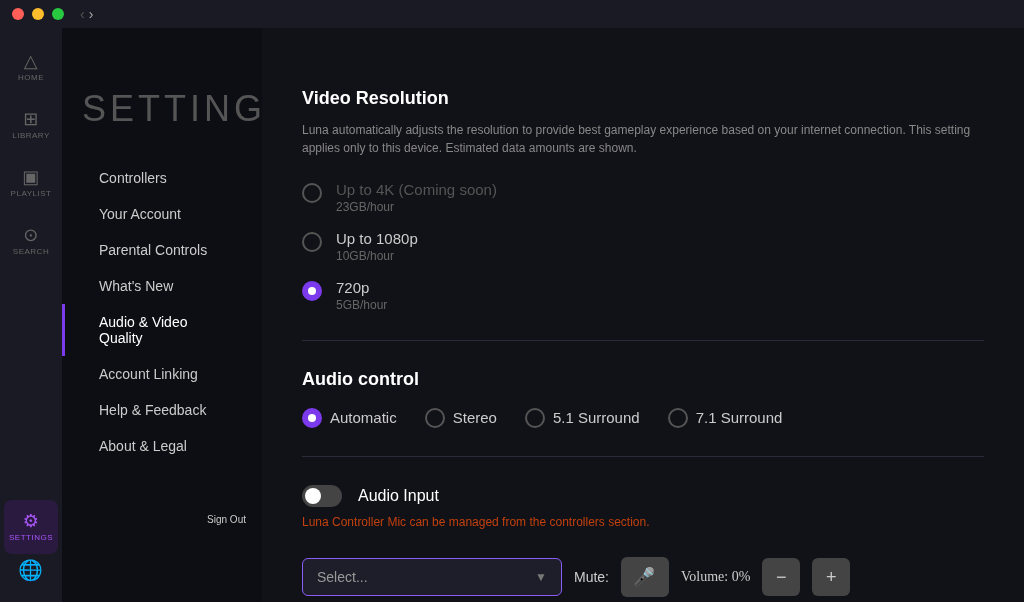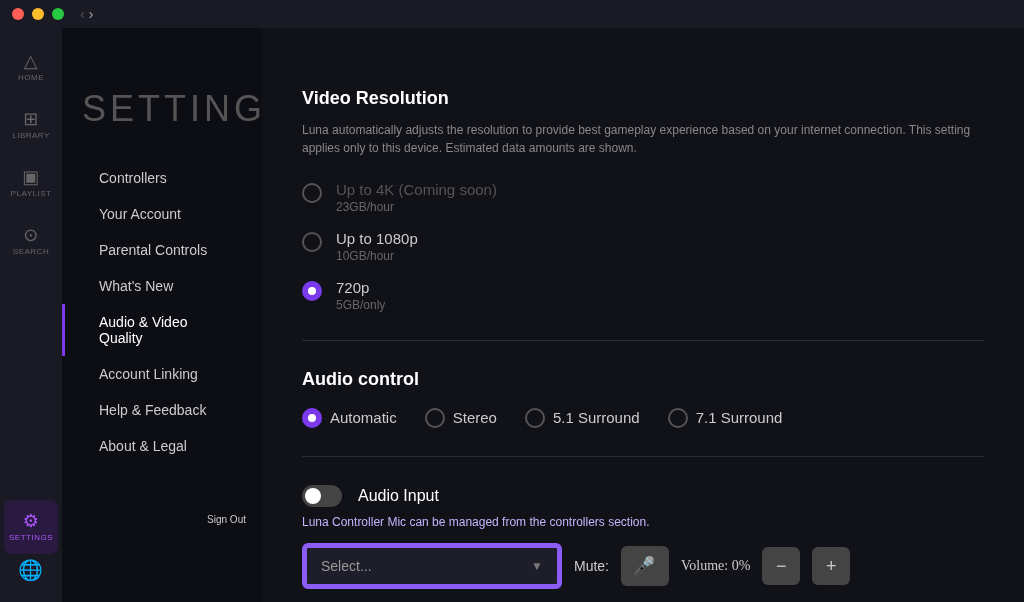--- a/index.html
+++ b/index.html
@@ -253,36 +253,36 @@
       border-radius: 50%;
       transition: left 0.2s;
     }
     .toggle-label {
       font-size: 16px;
       color: #fff;
     }
 
     .audio-input-note {
       font-size: 12px;
-      color: #c4b5fd;
-      margin-bottom: 14px;
+      color: #c2410c;
+      margin-bottom: 28px;
     }
 
     
     .audio-controls-row {
       display: flex;
       align-items: center;
       gap: 12px;
       flex-wrap: wrap;
     }
     .select-dropdown {
       display: flex;
       align-items: center;
       background: #1e1e2a;
-      border: 5px solid #8b5cf6;
+      border: 1px solid #8b5cf6;
       border-radius: 6px;
       padding: 10px 14px;
       width: 260px;
       cursor: pointer;
       color: #999;
       font-size: 14px;
       justify-content: space-between;
     }
     .select-arrow {
       color: #777;
@@ -405,21 +405,21 @@
           <div class="radio-text">
             <div class="radio-label">Up to 1080p</div>
             <div class="radio-sublabel">10GB/hour</div>
           </div>
         </div>
 
         <div class="radio-option">
           <div class="radio-circle selected"></div>
           <div class="radio-text">
             <div class="radio-label">720p</div>
-            <div class="radio-sublabel">5GB/only</div>
+            <div class="radio-sublabel">5GB/hour</div>
           </div>
         </div>
       </div>
 
       <hr class="divider">
 
       <div class="section-title">Audio control</div>
 
       <div class="audio-radio-group" style="margin-bottom: 28px; margin-top: 16px;">
         <div class="audio-radio-option">

